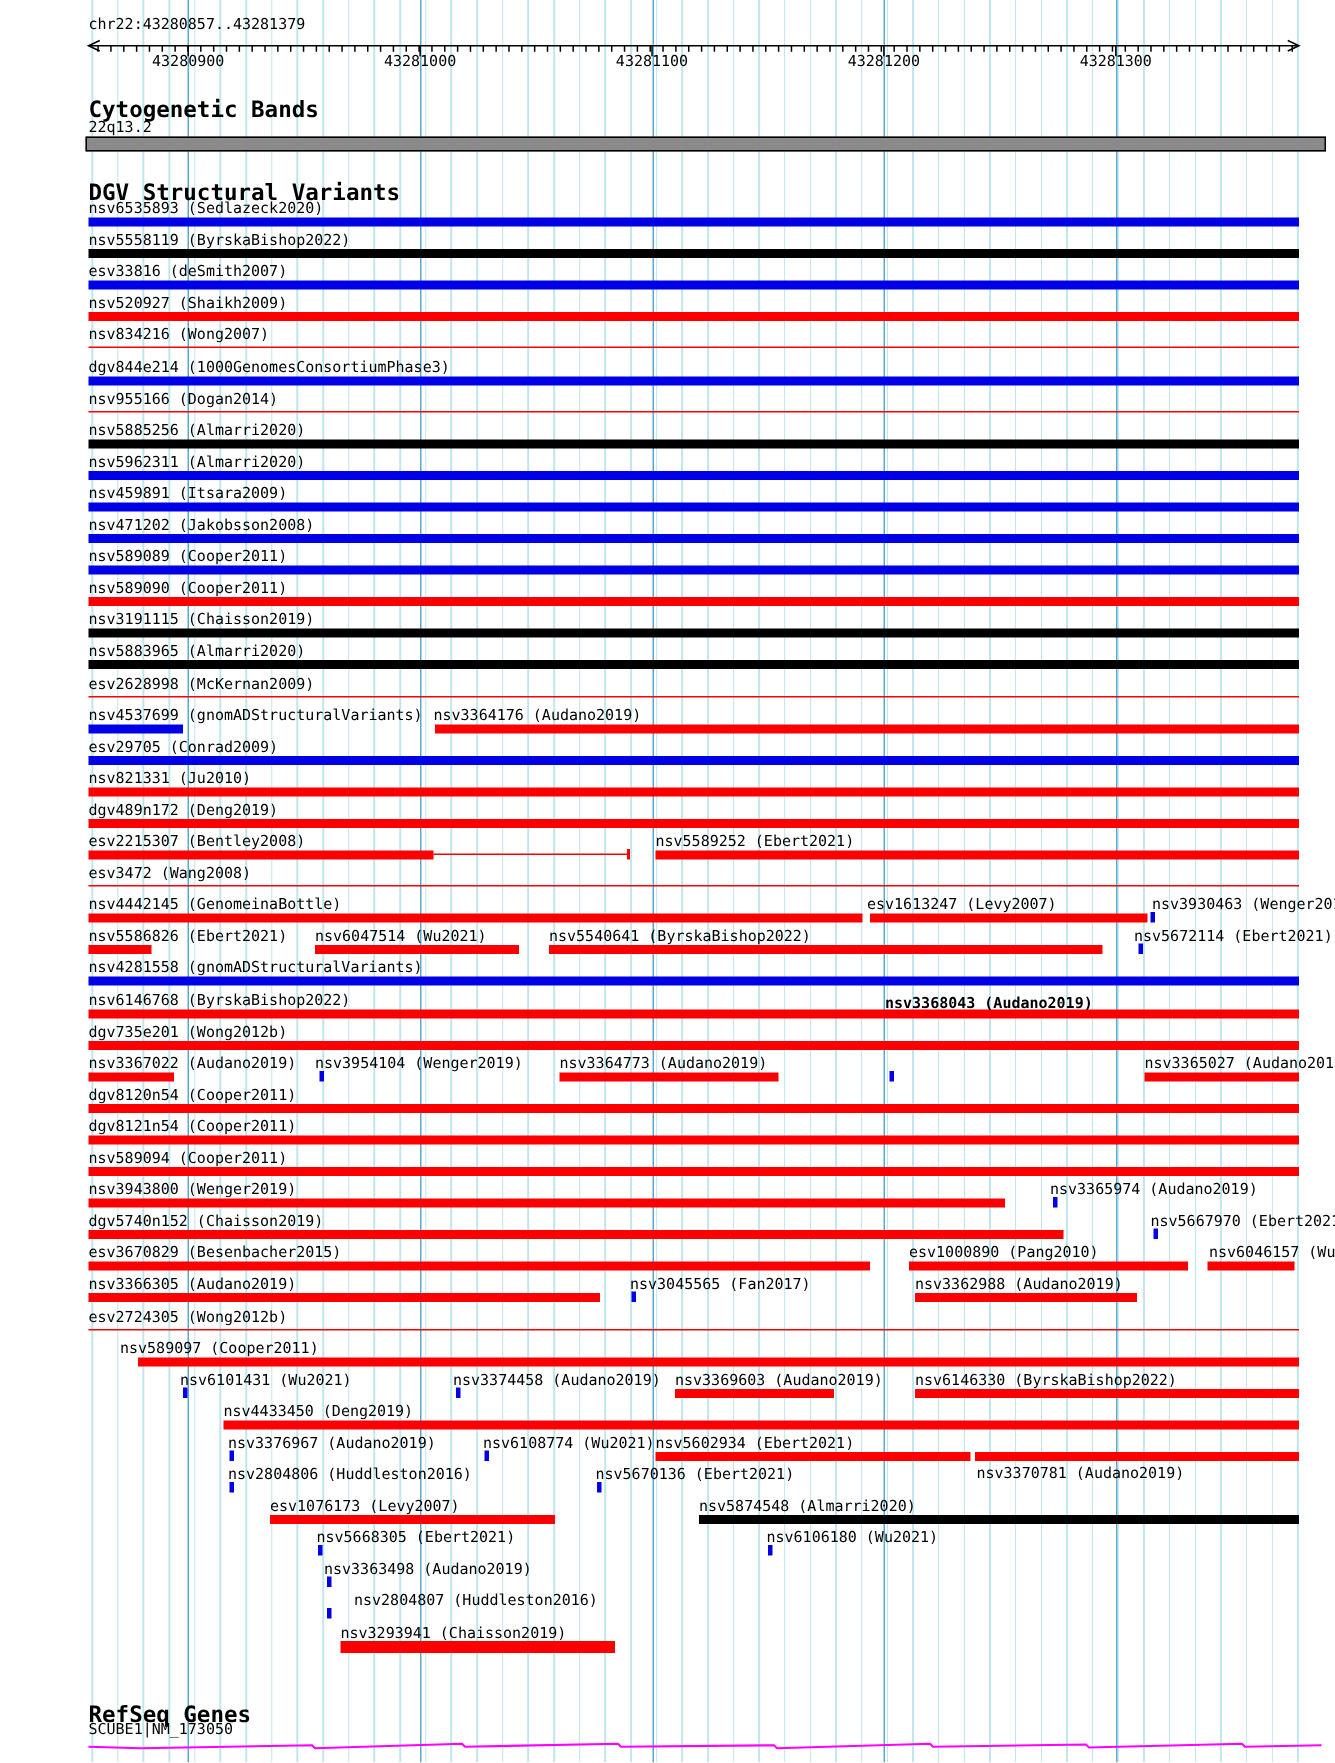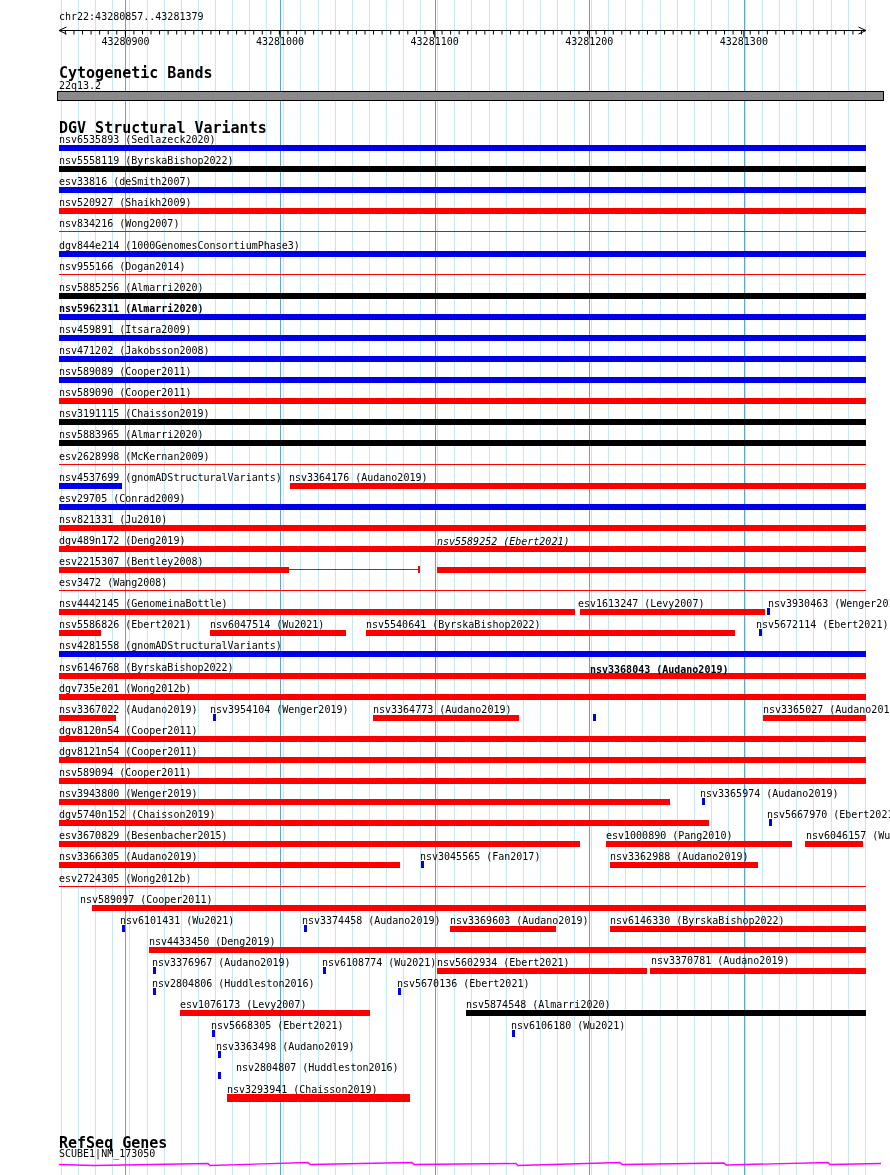--- a/index.html
+++ b/index.html
@@ -169,21 +169,21 @@
       <div class="flab" style="left: 59px; top: 197px;">nsv520927 (Shaikh2009)</div>
       <div class="bar c-red" style="left: 59px; top: 208px; width: 807px; height: 6px;"></div>
       <div class="flab" style="left: 59px; top: 218px;">nsv834216 (Wong2007)</div>
       <div class="thin c-red" style="left: 59px; top: 231px; width: 807px;"></div>
       <div class="flab" style="left: 59px; top: 240px;">dgv844e214 (1000GenomesConsortiumPhase3)</div>
       <div class="bar c-blue" style="left: 59px; top: 251px; width: 807px; height: 6px;"></div>
       <div class="flab" style="left: 59px; top: 261px;">nsv955166 (Dogan2014)</div>
       <div class="thin c-red" style="left: 59px; top: 274px; width: 807px;"></div>
       <div class="flab" style="left: 59px; top: 282px;">nsv5885256 (Almarri2020)</div>
       <div class="bar c-black" style="left: 59px; top: 293px; width: 807px; height: 6px;"></div>
-      <div class="flab" style="left: 59px; top: 303px; font-weight: bold;">nsv5962311 (Almarri2020)</div>
+      <div class="flab" style="left: 59px; top: 303px;">nsv5962311 (Almarri2020)</div>
       <div class="bar c-blue" style="left: 59px; top: 314px; width: 807px; height: 6px;"></div>
       <div class="flab" style="left: 59px; top: 324px;">nsv459891 (Itsara2009)</div>
       <div class="bar c-blue" style="left: 59px; top: 335px; width: 807px; height: 6px;"></div>
       <div class="flab" style="left: 59px; top: 345px;">nsv471202 (Jakobsson2008)</div>
       <div class="bar c-blue" style="left: 59px; top: 356px; width: 807px; height: 6px;"></div>
       <div class="flab" style="left: 59px; top: 366px;">nsv589089 (Cooper2011)</div>
       <div class="bar c-blue" style="left: 59px; top: 377px; width: 807px; height: 6px;"></div>
       <div class="flab" style="left: 59px; top: 387px;">nsv589090 (Cooper2011)</div>
       <div class="bar c-red" style="left: 59px; top: 398px; width: 807px; height: 6px;"></div>
       <div class="flab" style="left: 59px; top: 408px;">nsv3191115 (Chaisson2019)</div>
@@ -199,21 +199,21 @@
       <div class="flab" style="left: 59px; top: 493px;">esv29705 (Conrad2009)</div>
       <div class="bar c-blue" style="left: 59px; top: 504px; width: 807px; height: 6px;"></div>
       <div class="flab" style="left: 59px; top: 514px;">nsv821331 (Ju2010)</div>
       <div class="bar c-red" style="left: 59px; top: 525px; width: 807px; height: 6px;"></div>
       <div class="flab" style="left: 59px; top: 535px;">dgv489n172 (Deng2019)</div>
       <div class="bar c-red" style="left: 59px; top: 546px; width: 807px; height: 6px;"></div>
       <div class="flab" style="left: 59px; top: 556px;">esv2215307 (Bentley2008)</div>
       <div class="bar c-red" style="left: 59px; top: 567px; width: 230px; height: 6px;"></div>
       <div class="thin c-red" style="left: 289px; top: 569px; width: 129px;"></div>
       <div class="cap c-red" style="left: 418px; top: 566px;"></div>
-      <div class="flab" style="left: 437px; top: 536px; font-style: italic;">nsv5589252 (Ebert2021)</div>
+      <div class="flab" style="left: 437px; top: 556px;">nsv5589252 (Ebert2021)</div>
       <div class="bar c-red" style="left: 437px; top: 567px; width: 429px; height: 6px;"></div>
       <div class="flab" style="left: 59px; top: 577px;">esv3472 (Wang2008)</div>
       <div class="thin c-red" style="left: 59px; top: 590px; width: 807px;"></div>
       <div class="flab" style="left: 59px; top: 598px;">nsv4442145 (GenomeinaBottle)</div>
       <div class="bar c-red" style="left: 59px; top: 609px; width: 516px; height: 6px;"></div>
       <div class="flab" style="left: 578px; top: 598px;">esv1613247 (Levy2007)</div>
       <div class="bar c-red" style="left: 580px; top: 609px; width: 185px; height: 6px;"></div>
       <div class="flab" style="left: 768px; top: 598px;">nsv3930463 (Wenger2019)</div>
       <div class="tick c-blue" style="left: 767px; top: 608px;"></div>
       <div class="flab" style="left: 59px; top: 619px;">nsv5586826 (Ebert2021)</div>
@@ -279,21 +279,21 @@
       <div class="flab" style="left: 610px; top: 915px;">nsv6146330 (ByrskaBishop2022)</div>
       <div class="bar c-red" style="left: 610px; top: 926px; width: 256px; height: 6px;"></div>
       <div class="flab" style="left: 149px; top: 936px;">nsv4433450 (Deng2019)</div>
       <div class="bar c-red" style="left: 149px; top: 947px; width: 717px; height: 6px;"></div>
       <div class="flab" style="left: 152px; top: 957px;">nsv3376967 (Audano2019)</div>
       <div class="tick c-blue" style="left: 153px; top: 967px;"></div>
       <div class="flab" style="left: 322px; top: 957px;">nsv6108774 (Wu2021)</div>
       <div class="tick c-blue" style="left: 323px; top: 967px;"></div>
       <div class="flab" style="left: 437px; top: 957px;">nsv5602934 (Ebert2021)</div>
       <div class="bar c-red" style="left: 437px; top: 968px; width: 210px; height: 6px;"></div>
-      <div class="flab" style="left: 651px; top: 955px;">nsv3370781 (Audano2019)</div>
+      <div class="flab" style="left: 651px; top: 977px;">nsv3370781 (Audano2019)</div>
       <div class="bar c-red" style="left: 650px; top: 968px; width: 216px; height: 6px;"></div>
       <div class="flab" style="left: 152px; top: 978px;">nsv2804806 (Huddleston2016)</div>
       <div class="tick c-blue" style="left: 153px; top: 988px;"></div>
       <div class="flab" style="left: 397px; top: 978px;">nsv5670136 (Ebert2021)</div>
       <div class="tick c-blue" style="left: 398px; top: 988px;"></div>
       <div class="flab" style="left: 180px; top: 999px;">esv1076173 (Levy2007)</div>
       <div class="bar c-red" style="left: 180px; top: 1010px; width: 190px; height: 6px;"></div>
       <div class="flab" style="left: 466px; top: 999px;">nsv5874548 (Almarri2020)</div>
       <div class="bar c-black" style="left: 466px; top: 1010px; width: 400px; height: 6px;"></div>
       <div class="flab" style="left: 211px; top: 1020px;">nsv5668305 (Ebert2021)</div>

